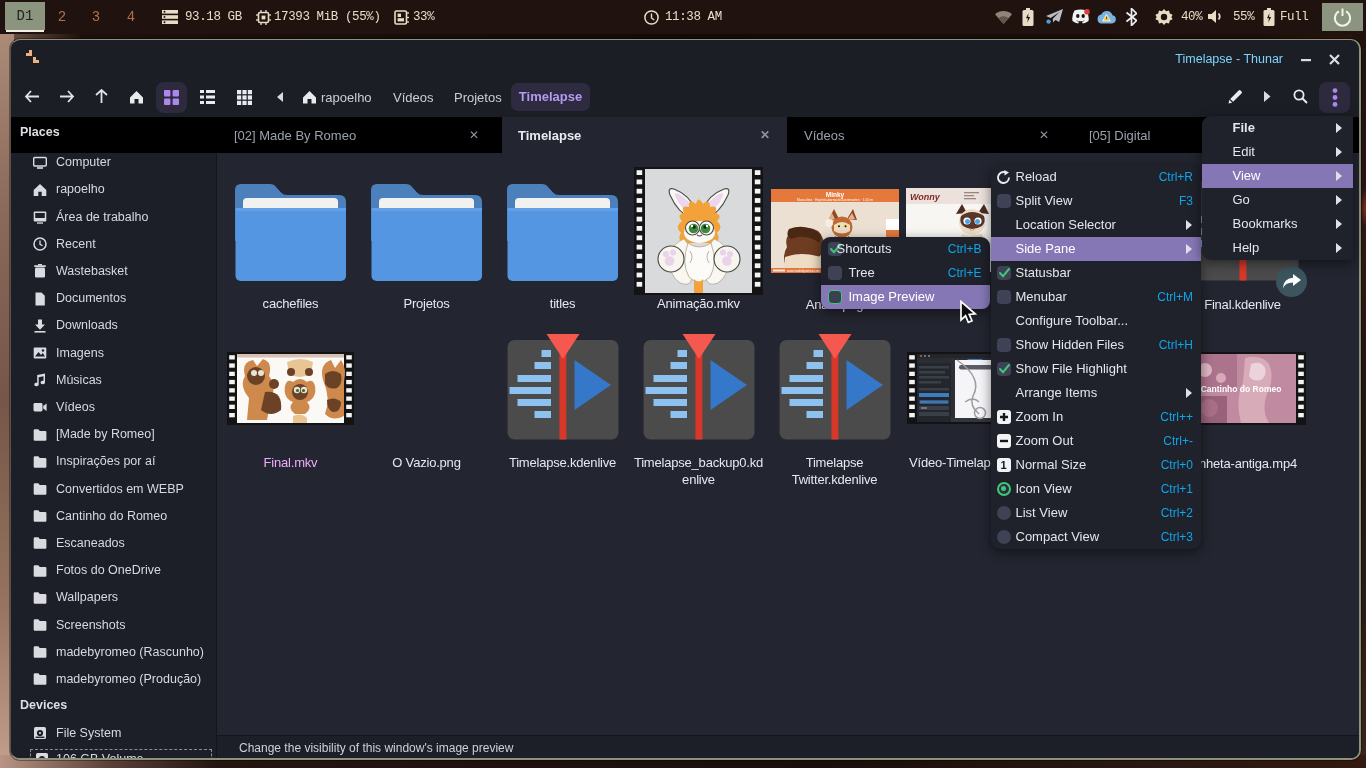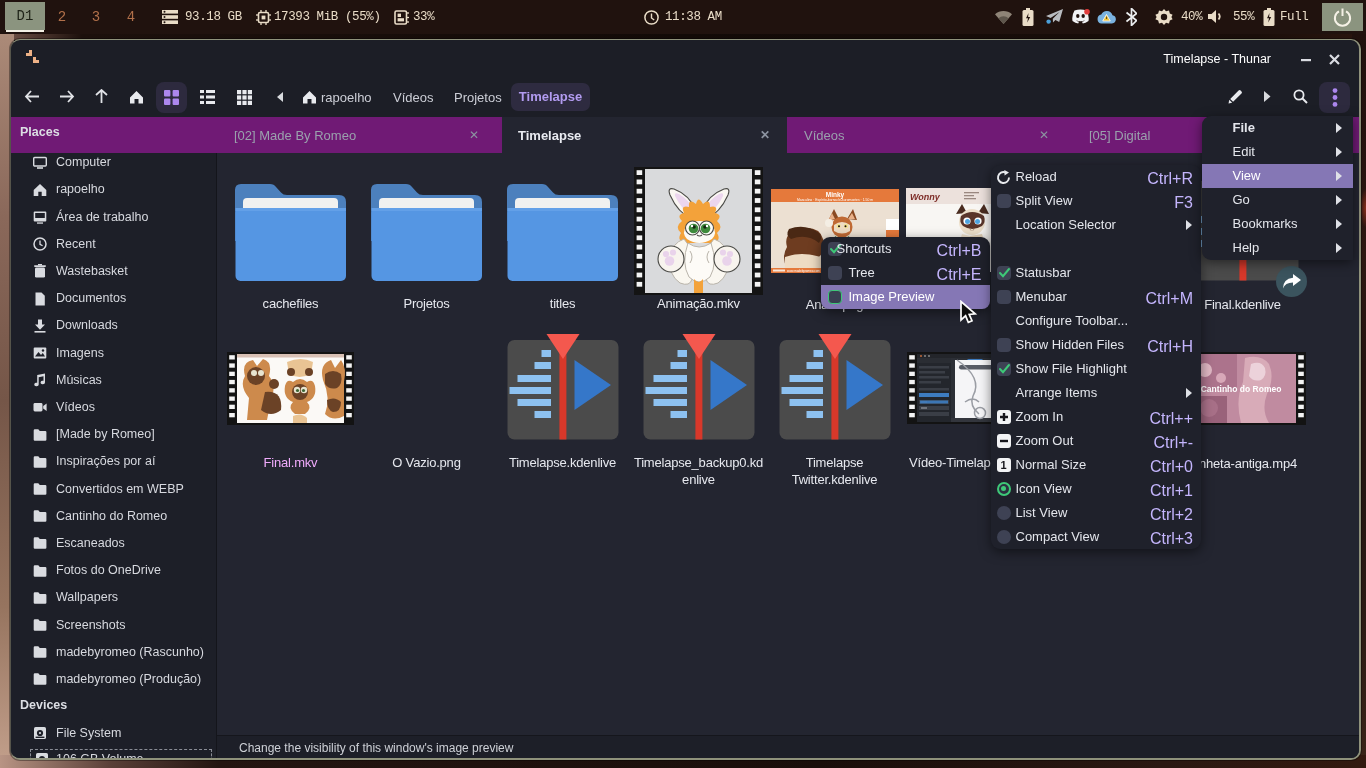--- a/index.html
+++ b/index.html
@@ -32,46 +32,46 @@
 #pwr { position:absolute; left:1322px; top:3px; width:41px; height:28px; background:#8b947f; }
 
 
 #win { position:absolute; left:10px; top:39px; width:1351px; height:721px;
   background:#1c1e26; border-radius:10px; overflow:hidden;
   border-top:1px solid #8f927b; border-bottom:2.5px solid #8f927b;
   border-left:1px solid #55544a; border-right:2px solid #8f927b;
   box-shadow:0 0 0 1px rgba(0,0,0,0.35); }
 
 #titlebar { position:absolute; left:0; top:0; width:1348px; height:38px; color:#c8cad2; }
-#titletxt { position:absolute; top:12px; right:88px; font-size:12.5px; color:#ffffff; }
+#titletxt { position:absolute; top:12px; right:76px; font-size:12.5px; color:#7dd3fc; }
 #toolbar { position:absolute; left:0; top:38px; width:1348px; height:39px; }
 .tbtxt { position:absolute; top:12px; font-size:13px; color:#ccced6; }
 #pathbtn { position:absolute; left:500px; top:5px; width:79px; height:28px;
   background:#2e2b40; border-radius:7px; }
 #pathbtn span { position:absolute; width:100%; text-align:center; top:6px; font-size:13px; font-weight:bold; color:#b29bf0; }
 .tbactive { position:absolute; background:#2d2a3e; border-radius:8px; width:31px; height:31px; }
 
-#tabbar { position:absolute; left:0; top:77px; width:1348px; height:36px; background:#701a75; }
+#tabbar { position:absolute; left:0; top:77px; width:1348px; height:36px; background:#000000; }
 .tab { position:absolute; top:0; height:37px; font-size:13px; color:#9aa1ad; }
 .tab .tx { position:absolute; top:11px; }
 .tab .cl { position:absolute; top:11px; font-size:12px; color:#8c93a0; }
 #tab2 { background:#232530; color:#e9ebf1; font-weight:bold; }
 
 #sidebar { position:absolute; left:0; top:113px; width:206px; height:606px; background:#1d1f28; border-right:1px solid #14151b; }
 .sbh { position:absolute; left:10px; font-size:12.5px; font-weight:bold; color:#dcdee4; }
 
 #filearea { position:absolute; left:206px; top:113px; width:1142px; height:582px; background:#232530; }
 #statusbar { position:absolute; left:206px; top:695px; width:1142px; height:23px; background:#1d1f28; border-top:1px solid #15161c; }
 #statusbar span { position:absolute; left:22px; top:5px; font-size:12px; color:#ced1d7; }
 
 
 .menu { position:absolute; background:#1f212b; border-radius:9px; box-shadow:0 3px 12px rgba(0,0,0,0.5); z-index:50; }
 .mi { position:absolute; left:0; width:100%; height:24px; font-size:13px; color:#e4e6ec; }
 .mi .lbl { position:absolute; top:4px; }
-.mi .sc { position:absolute; top:5px; right:8px; font-size:16px; color:#c4b5fd; }
+.mi .sc { position:absolute; top:5px; right:8px; font-size:12px; color:#0ea5e9; }
 .mi.hl { background:#8577b5; }
 .mi.hl .lbl { color:#fff; }
 .chk { position:absolute; top:5px; width:14px; height:14px; background:#3e4254; border-radius:4px; }
 .rad { position:absolute; top:5px; width:14px; height:14px; background:#3e4254; border-radius:50%; }
 .arr { position:absolute; right:9px; top:7px; width:0; height:0;
   border-left:6px solid #dfe1e7; border-top:5px solid transparent; border-bottom:5px solid transparent; }
 
 #cursor { position:absolute; left:959px; top:299.5px; z-index:99; }
 </style>
 </head>
@@ -777,20 +777,24 @@
 </div>
 <div class="mi" style="top:24px;">
 <span class="chk" style="left:6px;"></span>
 <span class="lbl" style="left:25px;">Split View</span>
 <span class="sc">F3</span>
 </div>
 <div class="mi" style="top:48px;">
 <span class="lbl" style="left:25px;">Location Selector</span>
 <span class="arr"></span>
 </div>
+<div class="mi hl" style="top:72px;">
+<span class="lbl" style="left:25px;">Side Pane</span>
+<span class="arr"></span>
+</div>
 <div class="mi" style="top:96px;">
 <span class="chk" style="left:6px;"></span>
           <svg class="abs" style="left:7px;top:6px;" width="13" height="12" viewBox="0 0 13 12">
             <path d="M2 6 L5 9.2 L11 2" fill="none" stroke="#3ec878" stroke-width="2" stroke-linecap="round"></path>
           </svg>
 <span class="lbl" style="left:25px;">Statusbar</span>
 </div>
 <div class="mi" style="top:120px;">
 <span class="chk" style="left:6px;"></span>
 <span class="lbl" style="left:25px;">Menubar</span>

